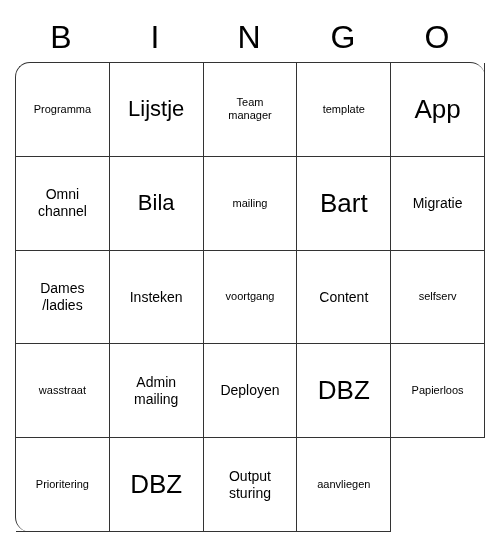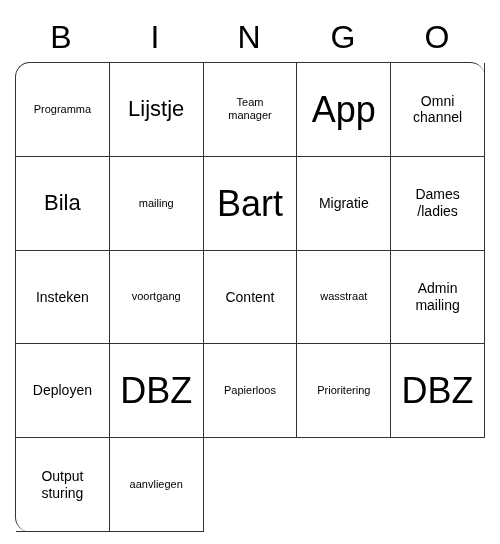--- a/index.html
+++ b/index.html
@@ -70,21 +70,21 @@
 
     .text-medium {
       font-size: 14px;
     }
 
     .text-large {
       font-size: 22px;
     }
 
     .text-xlarge {
-      font-size: 36px;
+      font-size: 26px;
     }
   </style>
 </head>
 <body>
 
 <div class="bingo-container">
   <div class="bingo-header">
   <div class="bingo-header-cell">B</div>
       <div class="bingo-header-cell">I</div>
       <div class="bingo-header-cell">N</div>
@@ -93,20 +93,23 @@
     </div>
   <div class="bingo-grid">
   <div class="bingo-cell">
         <span class="text-small">Programma</span>
       </div>
       <div class="bingo-cell">
         <span class="text-large">Lijstje</span>
       </div>
       <div class="bingo-cell">
         <span class="text-small">Team<br>manager</span>
+      </div>
+      <div class="bingo-cell">
+        <span class="text-small">template</span>
       </div>
       <div class="bingo-cell">
         <span class="text-xlarge">App</span>
       </div>
       <div class="bingo-cell">
         <span class="text-medium">Omni<br>channel</span>
       </div>
       <div class="bingo-cell">
         <span class="text-large">Bila</span>
       </div>
@@ -125,20 +128,23 @@
       <div class="bingo-cell">
         <span class="text-medium">Insteken</span>
       </div>
       <div class="bingo-cell">
         <span class="text-small">voortgang</span>
       </div>
       <div class="bingo-cell">
         <span class="text-medium">Content</span>
       </div>
       <div class="bingo-cell">
+        <span class="text-small">selfserv</span>
+      </div>
+      <div class="bingo-cell">
         <span class="text-small">wasstraat</span>
       </div>
       <div class="bingo-cell">
         <span class="text-medium">Admin<br>mailing</span>
       </div>
       <div class="bingo-cell">
         <span class="text-medium">Deployen</span>
       </div>
       <div class="bingo-cell">
         <span class="text-xlarge">DBZ</span>

